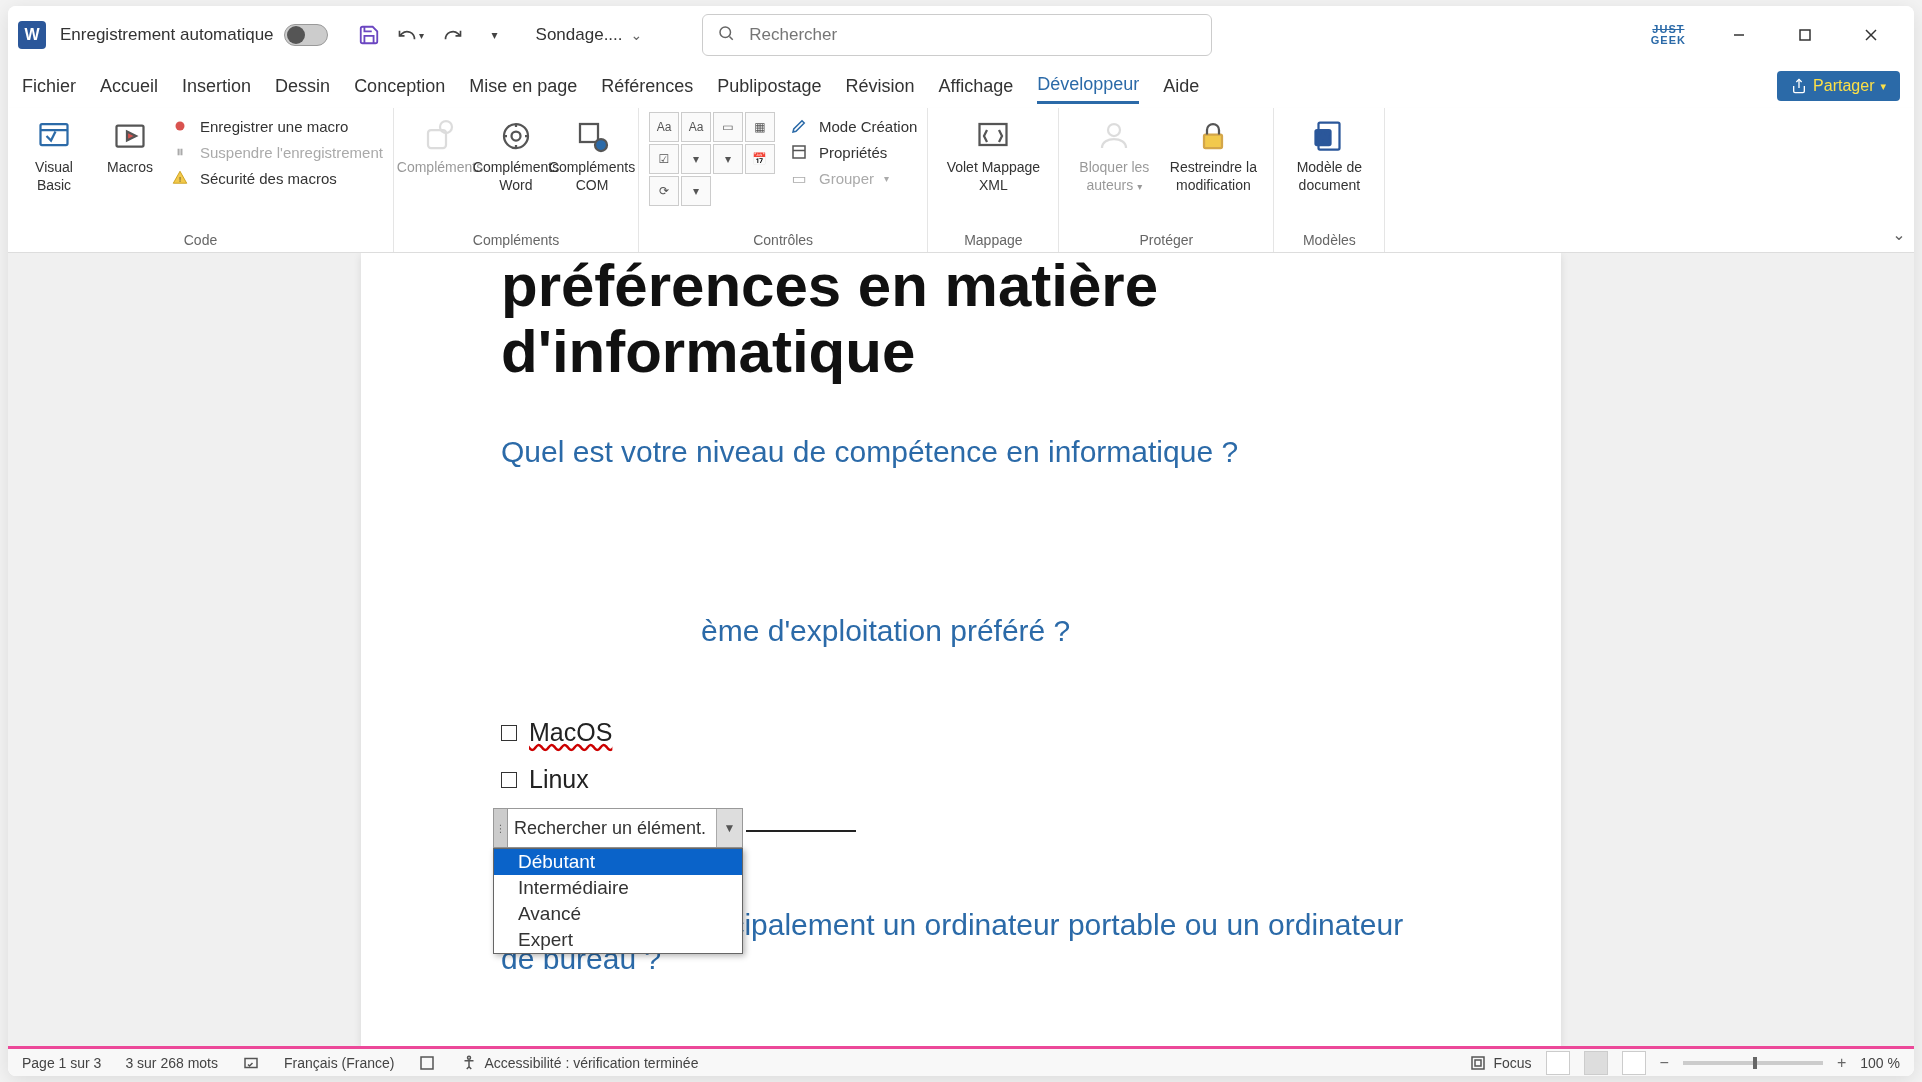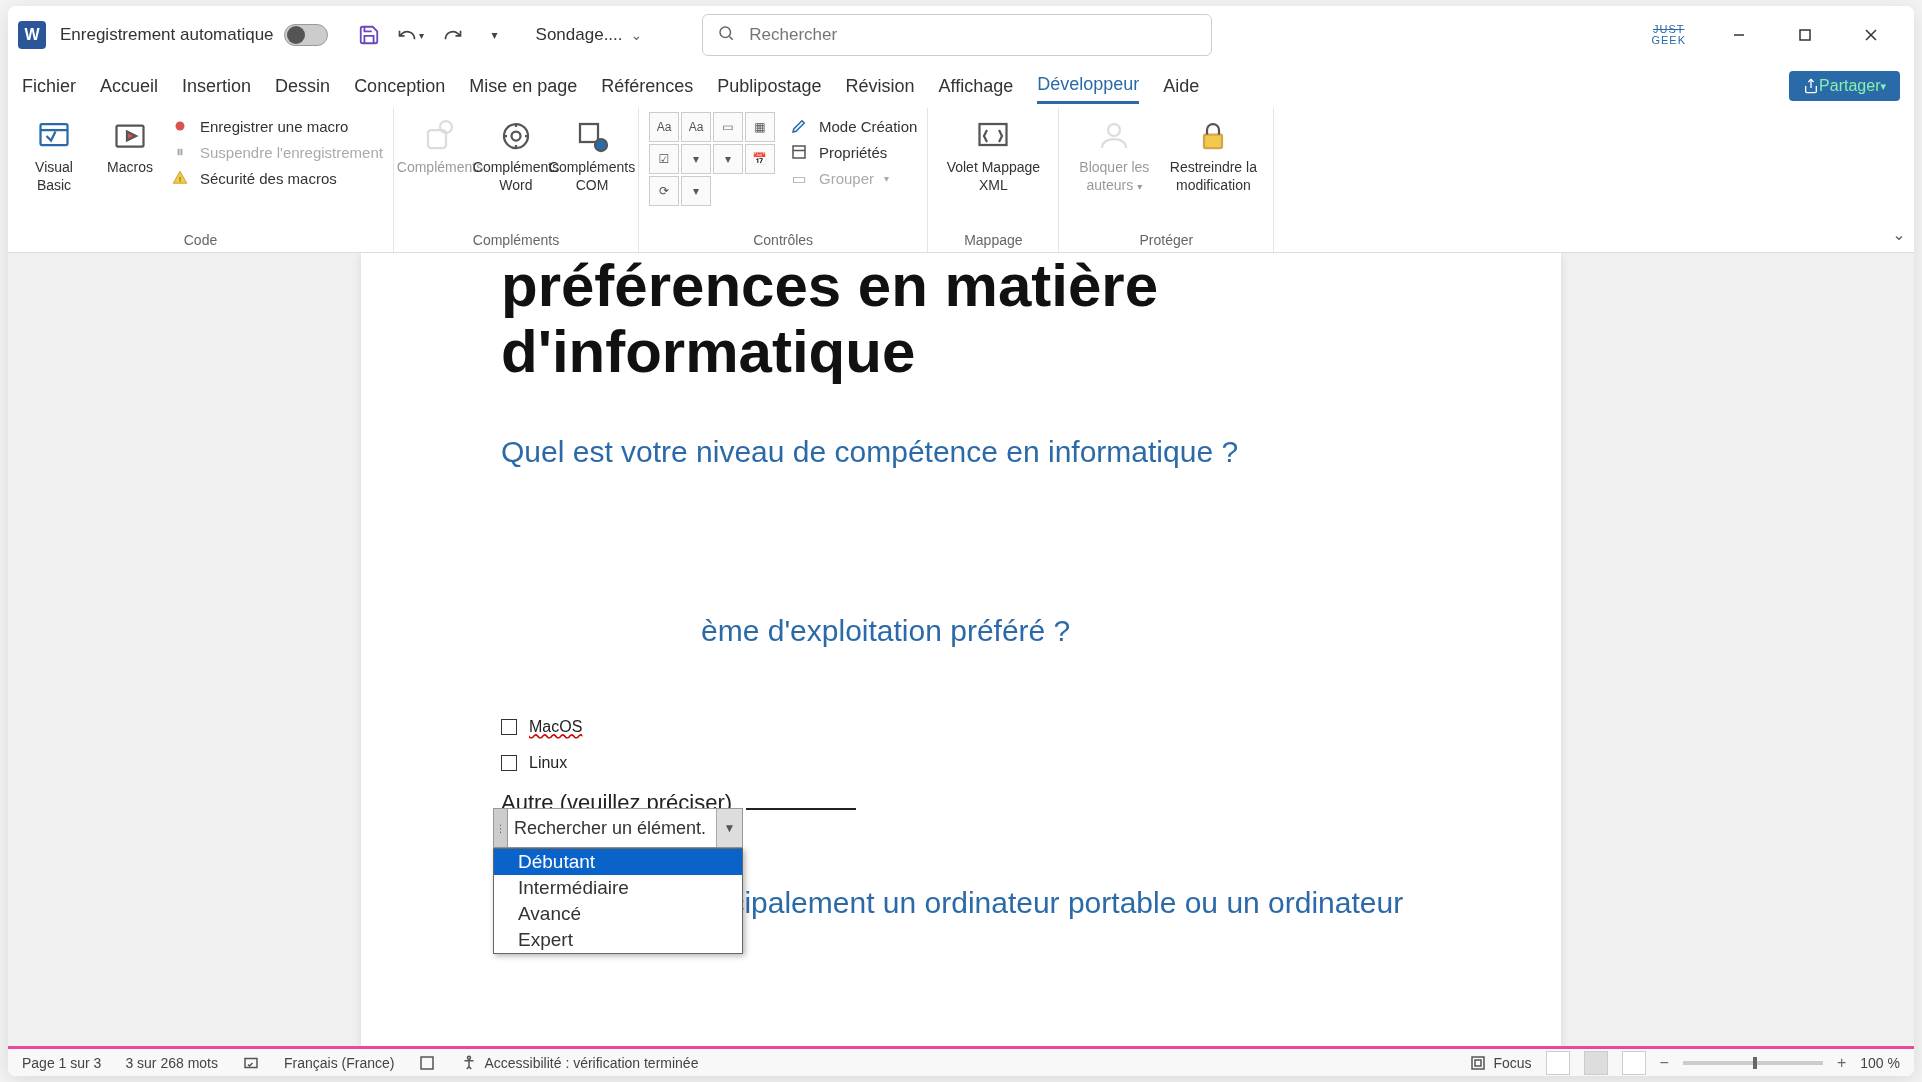--- a/index.html
+++ b/index.html
@@ -13,29 +13,29 @@
 .autosave-label { font-size: 17px; color: #333; margin-right: 10px; }
 .toggle { width: 44px; height: 22px; border-radius: 11px; background: #ccc; position: relative; margin-right: 20px; border: 1px solid #999; }
 .toggle::after { content: ''; position: absolute; left: 2px; top: 1px; width: 18px; height: 18px; border-radius: 50%; background: #555; }
 .title-btn { width: 30px; height: 30px; display: flex; align-items: center; justify-content: center; margin: 0 6px; cursor: pointer; font-size: 18px; color: #444; }
 .save-icon { color: #6b46c1; }
 .doc-name { font-size: 17px; color: #333; margin-left: 20px; margin-right: 8px; }
 .search-box { flex: 0 0 510px; height: 42px; border: 1px solid #ccc; border-radius: 6px; display: flex; align-items: center; padding: 0 14px; margin-left: 60px; background: #fff; }
 .search-box .search-icon { color: #666; font-size: 18px; margin-right: 14px; }
 .search-box input { border: none; outline: none; font-size: 17px; color: #666; width: 100%; background: transparent; }
 .spacer { flex: 1; }
-.brand-logo { font-size: 11px; font-weight: normal; color: #2b6aa8; letter-spacing: 1px; line-height: 1; text-align: center; margin-right: 30px; }
+.brand-logo { font-size: 11px; font-weight: bold; color: #2b6aa8; letter-spacing: 1px; line-height: 1; text-align: center; margin-right: 30px; }
 .window-controls { display: flex; gap: 20px; margin-right: 10px; }
 .window-ctrl { width: 46px; height: 30px; display: flex; align-items: center; justify-content: center; font-size: 14px; color: #333; cursor: pointer; }
 
 
 .menu-tabs { height: 44px; display: flex; align-items: center; padding: 0 14px; gap: 24px; }
 .menu-tab { font-size: 18px; color: #333; cursor: pointer; padding: 6px 0; }
 .menu-tab.active { color: #2b6aa8; border-bottom: 3px solid #2b6aa8; font-weight: 500; }
-.share-btn { margin-left: auto; background: #2b6aa8; color: #86efac; padding: 6px 14px; border-radius: 4px; display: flex; align-items: center; font-size: 16px; cursor: pointer; }
+.share-btn { margin-left: auto; background: #2b6aa8; color: #fde047; padding: 6px 14px; border-radius: 4px; display: flex; align-items: center; gap: 6px; font-size: 16px; cursor: pointer; }
 
 
 .ribbon { height: 145px; background: #fff; border-bottom: 1px solid #ddd; display: flex; box-shadow: 0 2px 4px rgba(0,0,0,0.05); }
 .ribbon-group { display: flex; flex-direction: column; border-right: 1px solid #e5e5e5; padding: 4px 10px 2px; }
 .ribbon-group-content { flex: 1; display: flex; align-items: flex-start; gap: 4px; }
 .ribbon-group-label { text-align: center; font-size: 14px; color: #666; padding: 2px 0; }
 .ribbon-large-btn { display: flex; flex-direction: column; align-items: center; width: 72px; cursor: pointer; padding-top: 4px; }
 .ribbon-large-btn.disabled { opacity: 0.5; }
 .ribbon-large-btn .icon-box { width: 40px; height: 40px; display: flex; align-items: center; justify-content: center; font-size: 30px; color: #555; }
 .ribbon-large-btn .label { font-size: 14px; color: #333; text-align: center; line-height: 1.3; margin-top: 2px; }
@@ -56,21 +56,21 @@
 
 .combo-box { position: absolute; left: 485px; top: 555px; width: 250px; }
 .combo-select { height: 40px; border: 1px solid #999; background: #eee; display: flex; align-items: center; }
 .combo-handle { width: 14px; background: #ccc; border-right: 1px solid #999; height: 100%; display:flex; align-items:center; justify-content:center; font-size:10px; color:#666; }
 .combo-value { flex: 1; padding: 0 6px; font-size: 18px; color: #333; background:#fff; height:100%; display:flex; align-items:center; }
 .combo-arrow { width: 26px; background: #ddd; border-left: 1px solid #aaa; display: flex; align-items: center; justify-content: center; height: 100%; font-size: 12px; color: #555; }
 .combo-dropdown { border: 1px solid #666; background: #fff; box-shadow: 2px 2px 6px rgba(0,0,0,0.3); }
 .combo-option { padding: 2px 24px; font-size: 19px; color: #333; cursor: pointer; }
 .combo-option.selected { background: #0a63c9; color: #fff; }
 
-.checkbox-row { display: flex; align-items: center; gap: 12px; font-size: 16px; color: #222; margin-bottom: 18px; }
+.checkbox-row { display: flex; align-items: center; gap: 12px; font-size: 25px; color: #222; margin-bottom: 18px; }
 .checkbox-row.underline span.txt { text-decoration: underline; text-decoration-color: #c00; text-decoration-style: wavy; }
 .chk { width: 16px; height: 16px; border: 1.5px solid #333; }
 .other-line { font-size: 22px; color: #222; margin-top: 10px; }
 .blank { display: inline-block; border-bottom: 2px solid #222; width: 110px; margin-left: 8px; }
 
 
 .status-bar { height: 30px; background: #f8f8f8; border-top: 3px solid #ec4899; display: flex; align-items: center; padding: 0 14px; font-size: 14px; color: #444; gap: 24px; }
 .status-bar .sbi { display: flex; align-items: center; gap: 6px; }
 .status-right { margin-left: auto; display: flex; align-items: center; gap: 14px; text-align: right; }
 .view-btn { width: 24px; height: 24px; border: 1px solid #ccc; background: #fff; cursor: pointer; }
@@ -330,20 +330,35 @@
                 <rect x="6" y="11" width="12" height="9" rx="1" fill="#f2c94c"></rect>
                 <path d="M8 11V8a4 4 0 0 1 8 0v3" stroke="#555"></path>
               </svg>
           </div>
           <div class="label">Restreindre la modification</div>
         </div>
       </div>
       <div class="ribbon-group-label">Protéger</div>
     </div>
 
+    <div class="ribbon-group">
+      <div class="ribbon-group-content">
+        <div class="ribbon-large-btn" style="width:90px;">
+          <div class="icon-box">
+            <svg width="36" height="36" viewBox="0 0 24 24" fill="none" stroke="#2b579a" stroke-width="1.5">
+                <rect x="5" y="3" width="14" height="18" rx="1" fill="#fff"></rect>
+                <rect x="3" y="8" width="10" height="10" rx="1" fill="#2b579a"></rect>
+                <text x="8" y="16" font-size="8" fill="#fff" text-anchor="middle">W</text>
+              </svg>
+          </div>
+          <div class="label">Modèle de document</div>
+        </div>
+      </div>
+      <div class="ribbon-group-label">Modèles</div>
+    </div>
 
     <div class="spacer"></div>
     <div class="ribbon-expand">⌄</div>
   </div>
 
   <div class="doc-area">
     <div class="page">
       <div class="doc-title">préférences en matière d'informatique</div>
       <div class="question">Quel est votre niveau de compétence en informatique ?</div>
 

